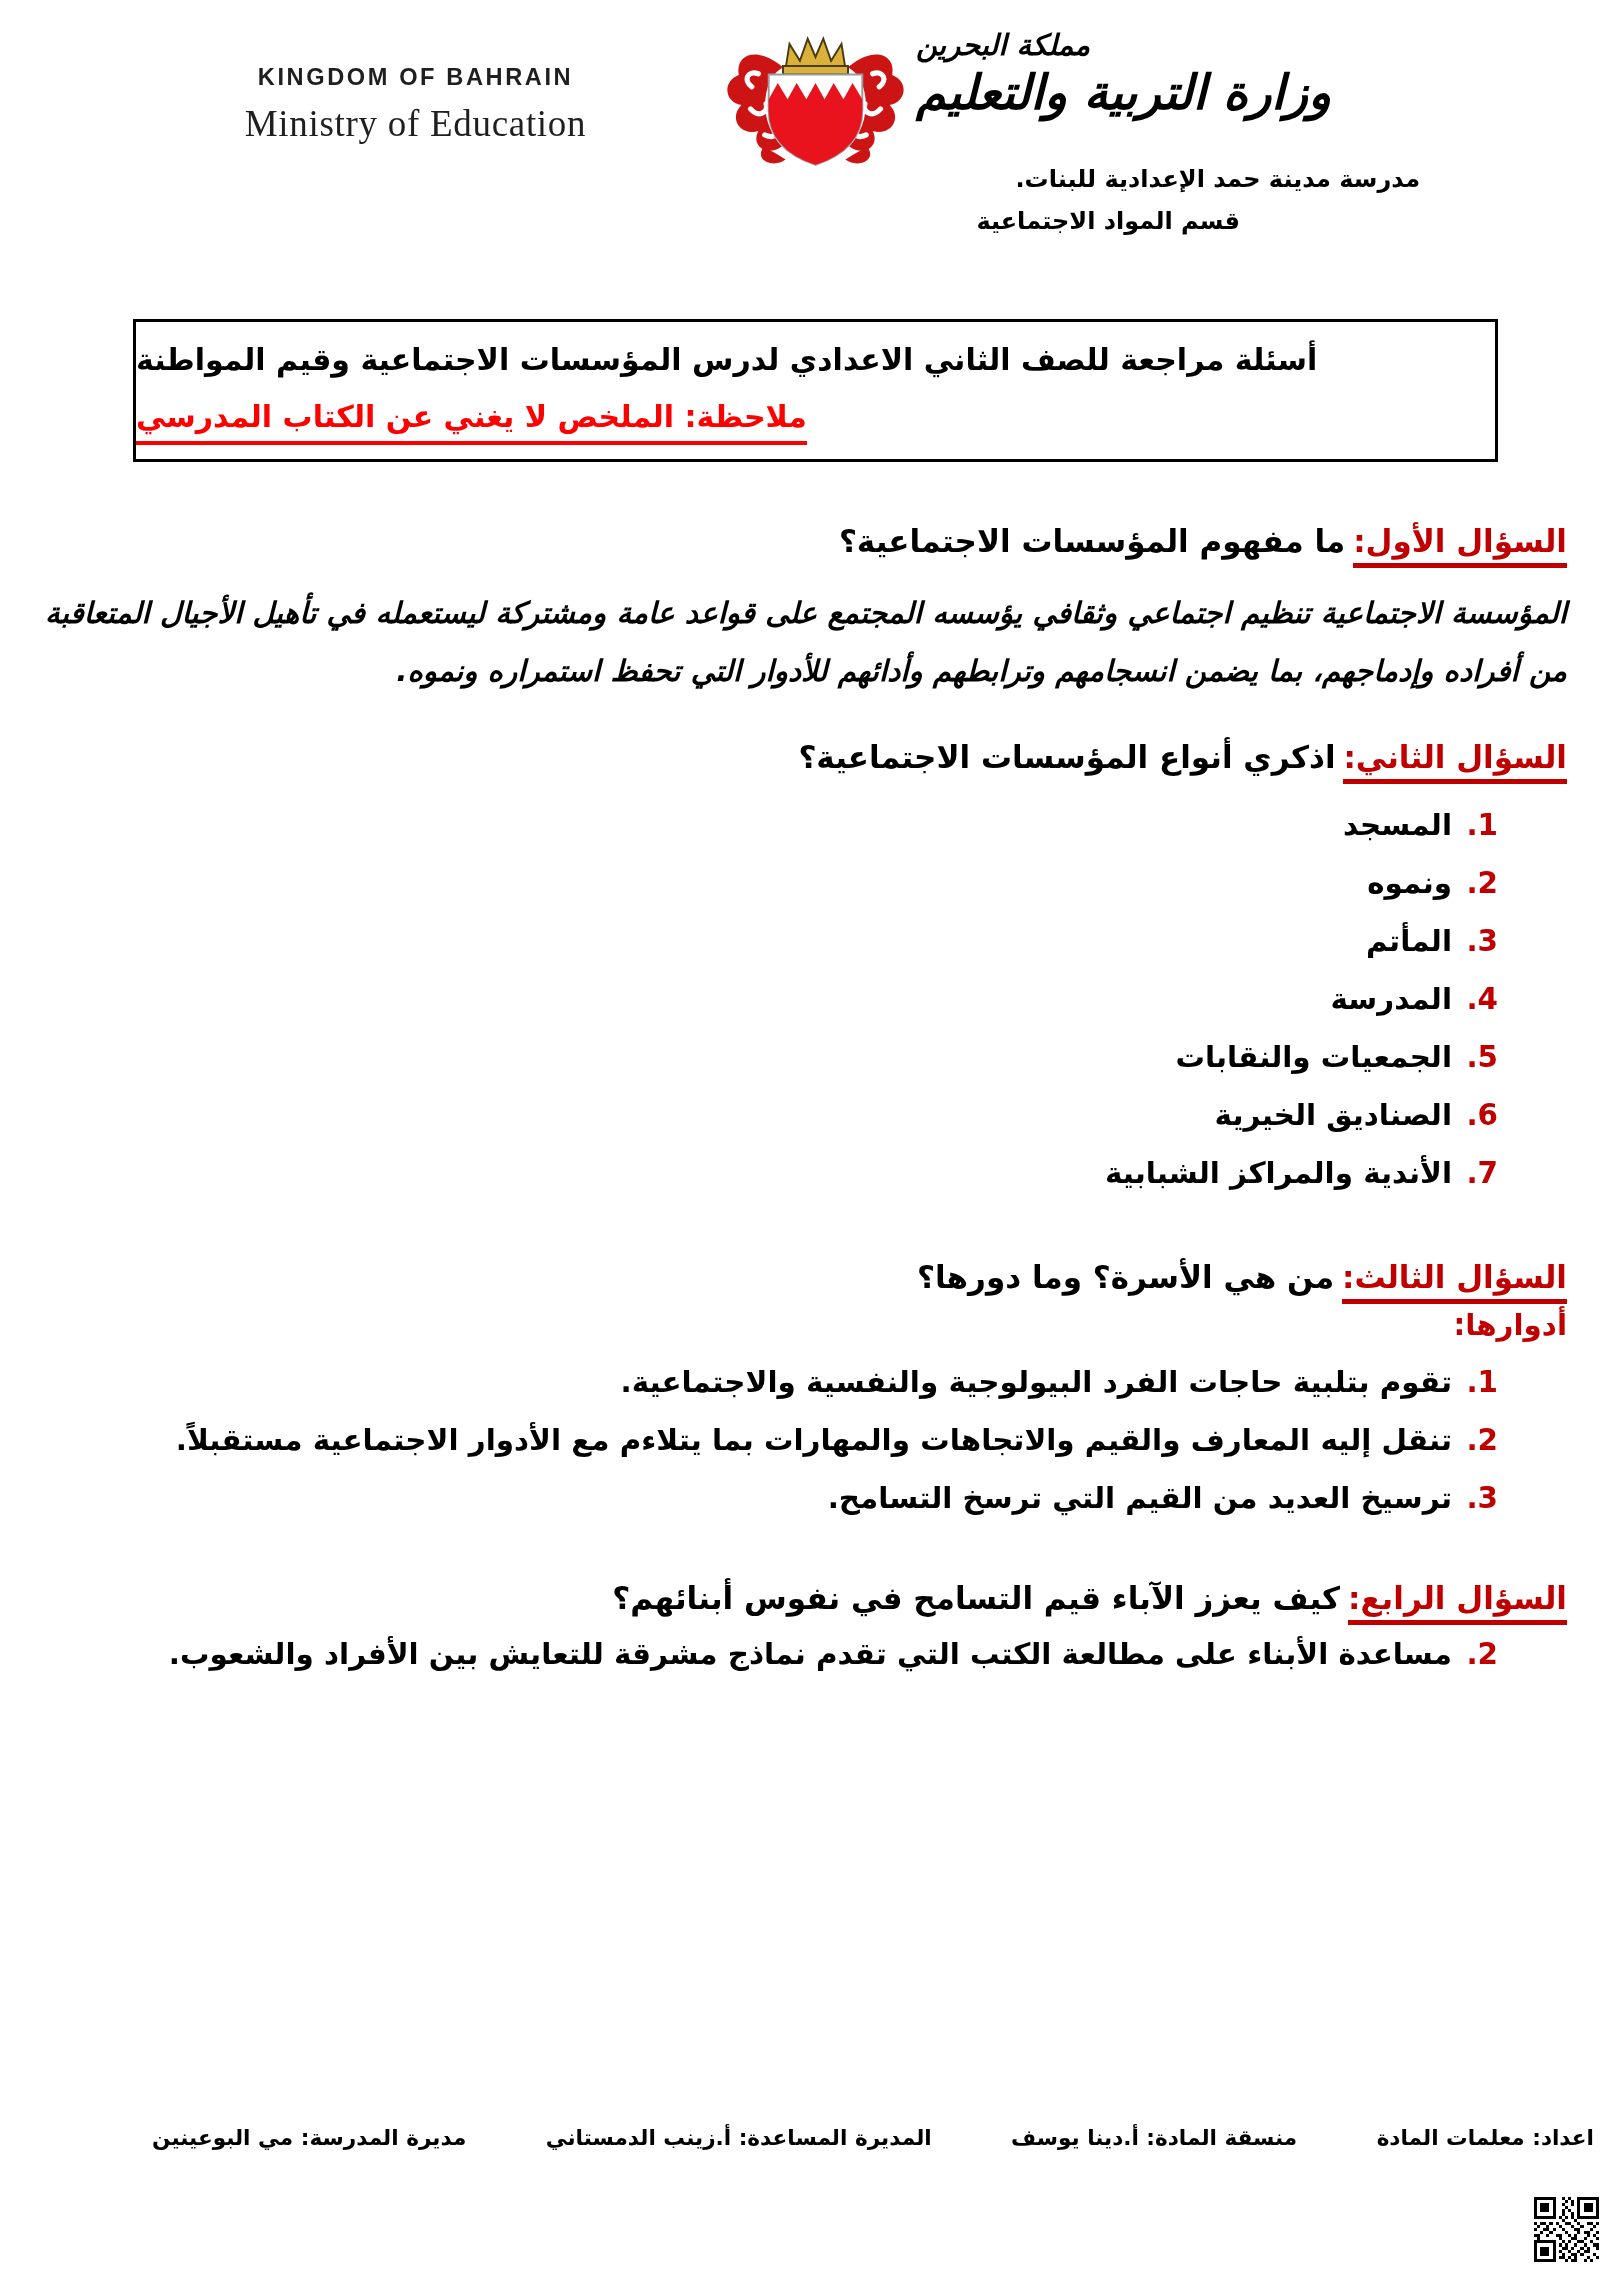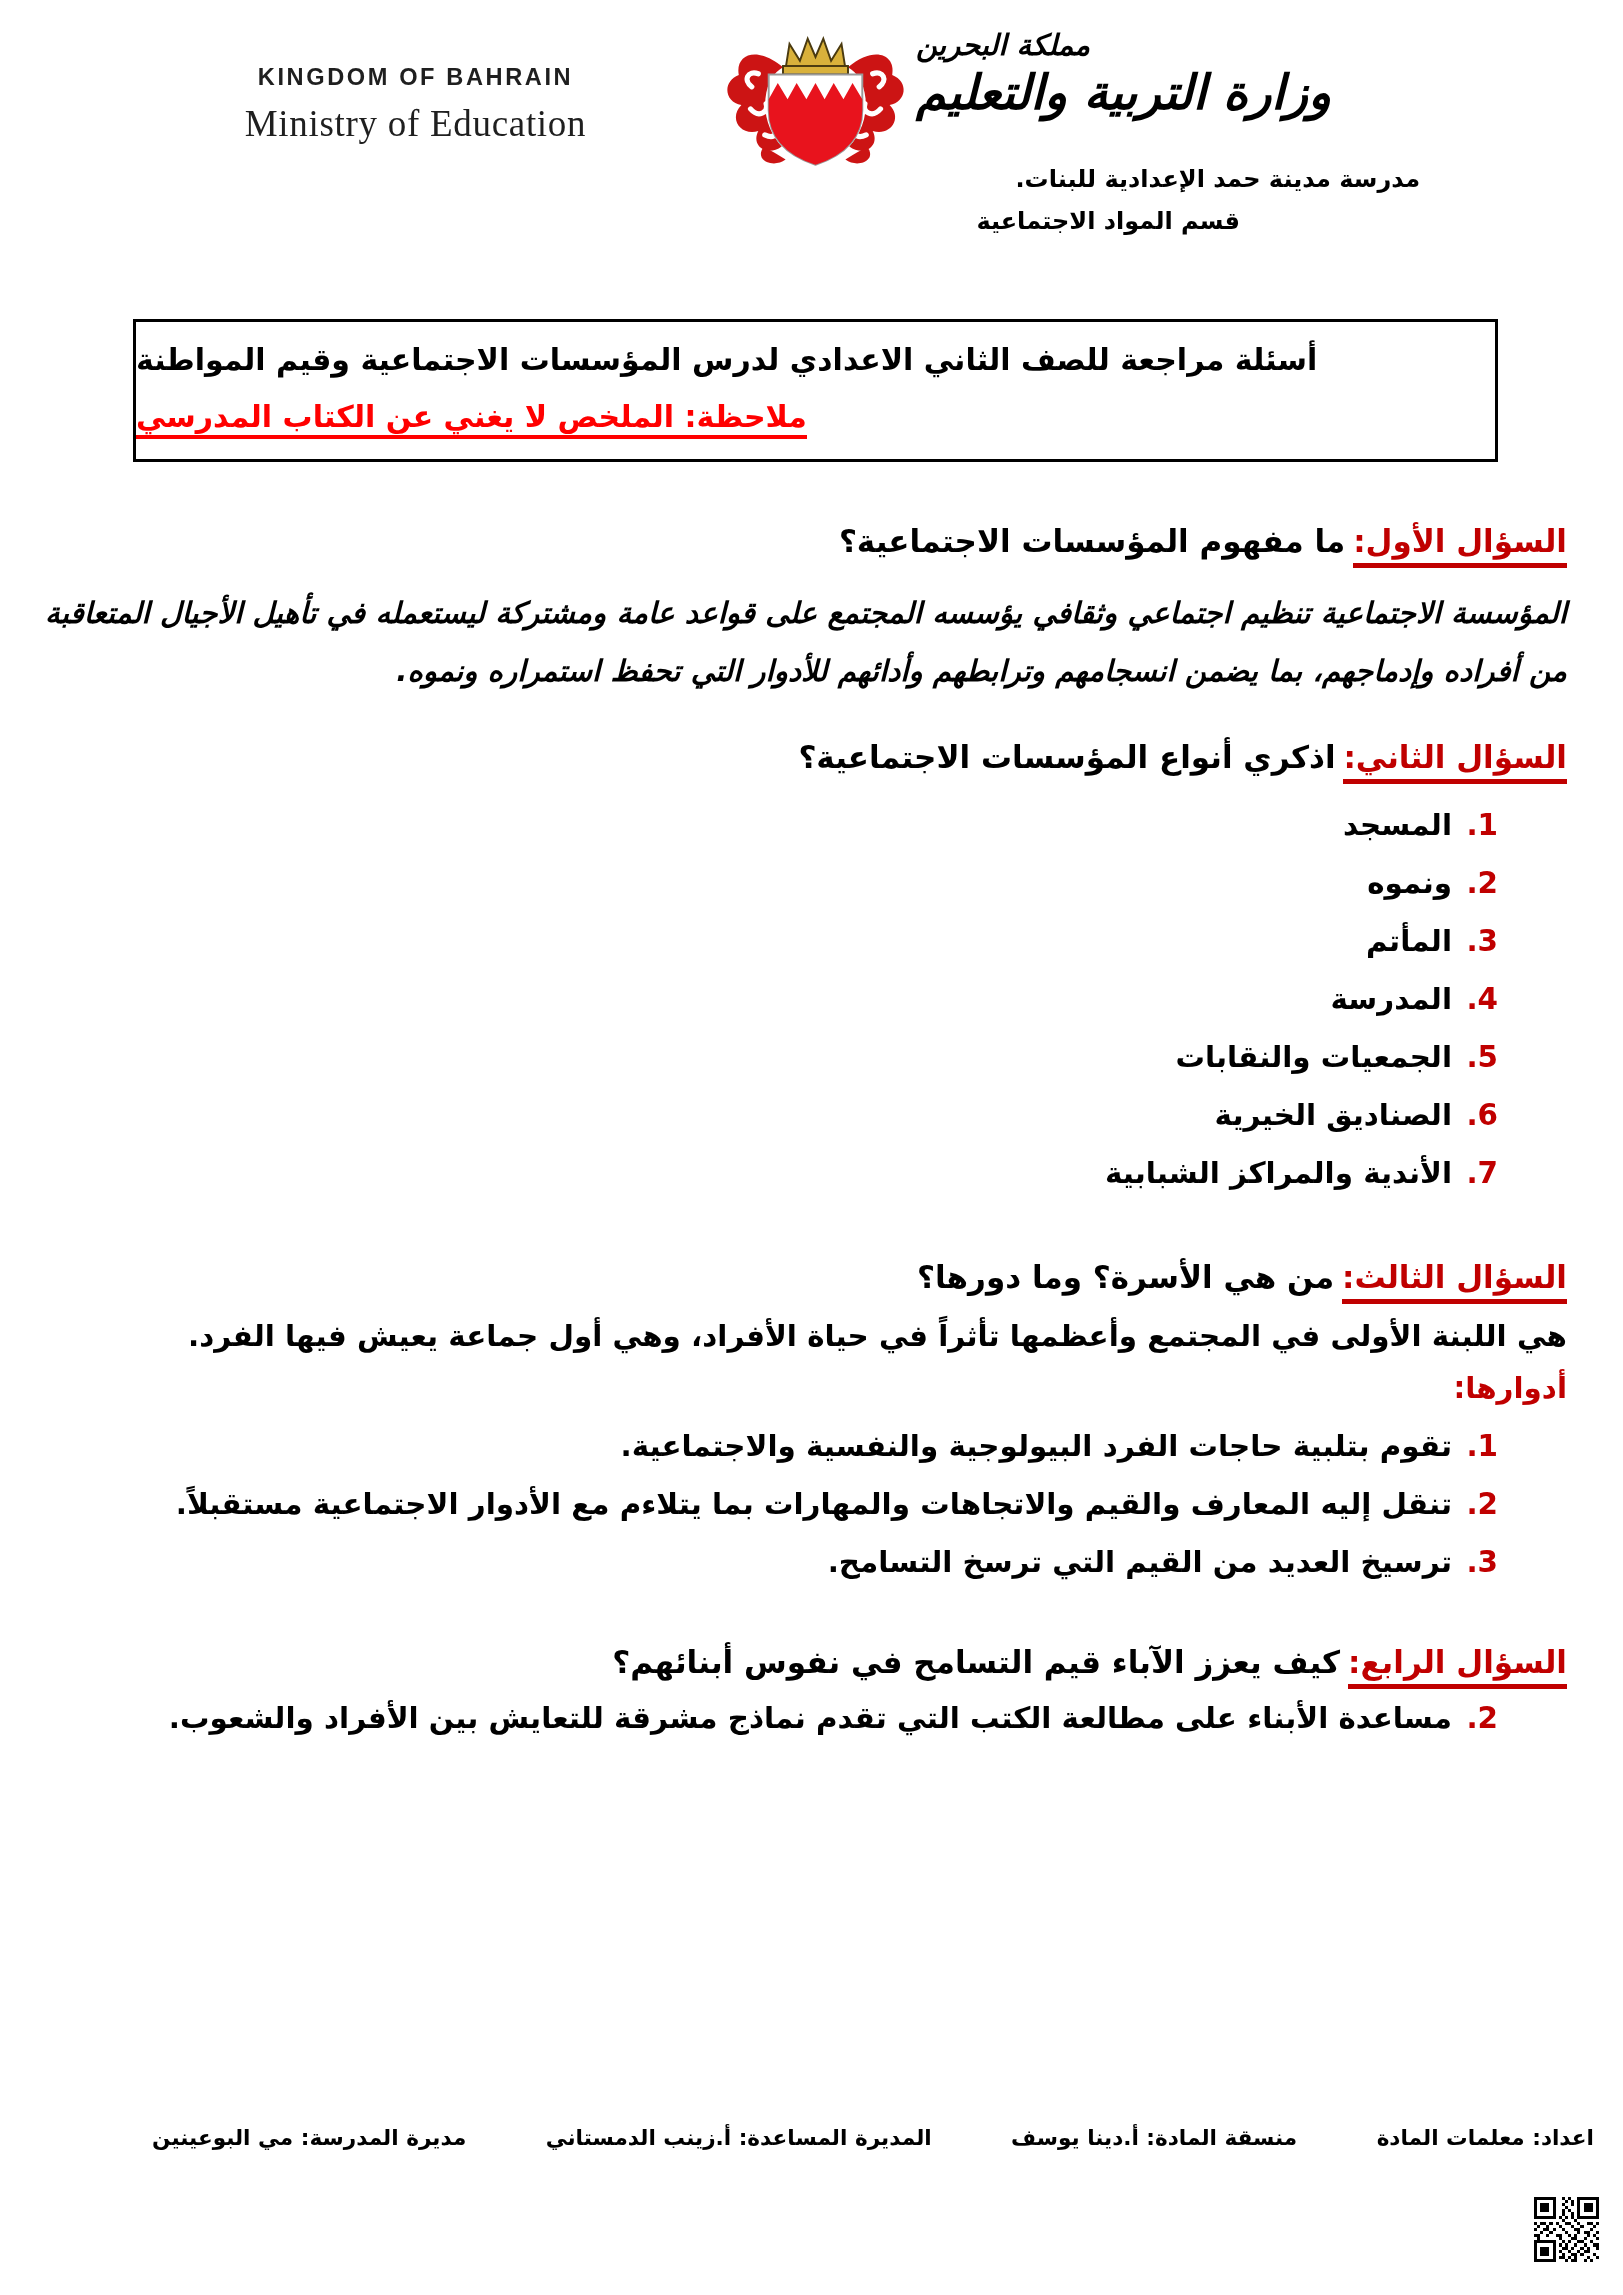--- a/index.html
+++ b/index.html
@@ -23,21 +23,21 @@
   .hdr-ar .m-ar { font-weight:bold; font-size:48px; margin-top:2.6px; letter-spacing:0.7px; }
   .school-1 { position:absolute; top:165px; right:203px; font-weight:bold; font-size:24px; direction:rtl; }
   .school-2 { position:absolute; top:207px; right:383px; font-weight:bold; font-size:24px; direction:rtl; }
   
   .title-box {
     position:absolute; top:319px; left:133px; width:1365px; height:143px;
     border:3.3px solid #000; text-align:left; direction:rtl;
   }
   .title-box .t1 { margin-top:19.6px; font-weight:bold; font-size:30px; }
   .title-box .t2 { display:inline-block; margin-top:22px; font-weight:bold; font-size:30px; color:#ff0000;
-                   border-bottom:4.6px solid #ff0000; padding-bottom:1px; }
+                   border-bottom:4.6px solid #ff0000; padding-bottom:7px; }
   
   .main { position:absolute; top:461px; left:4px; width:1623px; padding:0 60px 0 41px; direction:rtl; }
   .q-head { font-weight:bold; font-size:31px; line-height:1.35; }
   .q-label { color:#c00000; border-bottom:5.2px solid #c00000; padding-bottom:3.9px; }
   .q-text { color:#000; padding-right:7.9px; }
   .answer-par { margin-top:21px; font-weight:bold; font-size:29.4px; line-height:58px; text-align:justify;font-style:italic; }
   .answer-line { margin-top:11.8px; font-weight:bold; font-size:29.4px; line-height:52px; }
   .sub-label { font-weight:bold; font-size:29.4px; color:#c00000; line-height:52px; }
   .num-list { margin-top:17px; margin-right:69px; }
   .num-list .list-row { font-weight:bold; font-size:29.4px; line-height:58px; }
@@ -113,21 +113,20 @@
         <div class="list-row"><span class="li-num">3.</span><span class="li-text">المأتم</span></div>
         <div class="list-row"><span class="li-num">4.</span><span class="li-text">المدرسة</span></div>
         <div class="list-row"><span class="li-num">5.</span><span class="li-text">الجمعيات والنقابات</span></div>
         <div class="list-row"><span class="li-num">6.</span><span class="li-text">الصناديق الخيرية</span></div>
         <div class="list-row"><span class="li-num">7.</span><span class="li-text">الأندية والمراكز الشبابية</span></div>
       </div>
 
     <div class="q-head mt-q3">
       <span class="q-label">السؤال الثالث:</span><span class="q-text">من هي الأسرة؟ وما دورها؟</span>
     </div>
-    <div class="answer-line">هي اللبنة الأولى في المجتمع وأعظمها تأثراً في حياة الأفراد، وهي أول جماعة يعيش فيها الفرد.</div>
     <div class="sub-label">أدوارها:</div>
     <div class="num-list" style="margin-top:2.6px;">
         <div class="list-row"><span class="li-num">1.</span><span class="li-text">تقوم بتلبية حاجات الفرد البيولوجية والنفسية والاجتماعية.</span></div>
         <div class="list-row"><span class="li-num">2.</span><span class="li-text">تنقل إليه المعارف والقيم والاتجاهات والمهارات بما يتلاءم مع الأدوار الاجتماعية مستقبلاً.</span></div>
         <div class="list-row"><span class="li-num">3.</span><span class="li-text">ترسيخ العديد من القيم التي ترسخ التسامح.</span></div>
       </div>
 
     <div class="q-head mt-q4">
       <span class="q-label">السؤال الرابع:</span><span class="q-text">كيف يعزز الآباء قيم التسامح في نفوس أبنائهم؟</span>
     </div>

